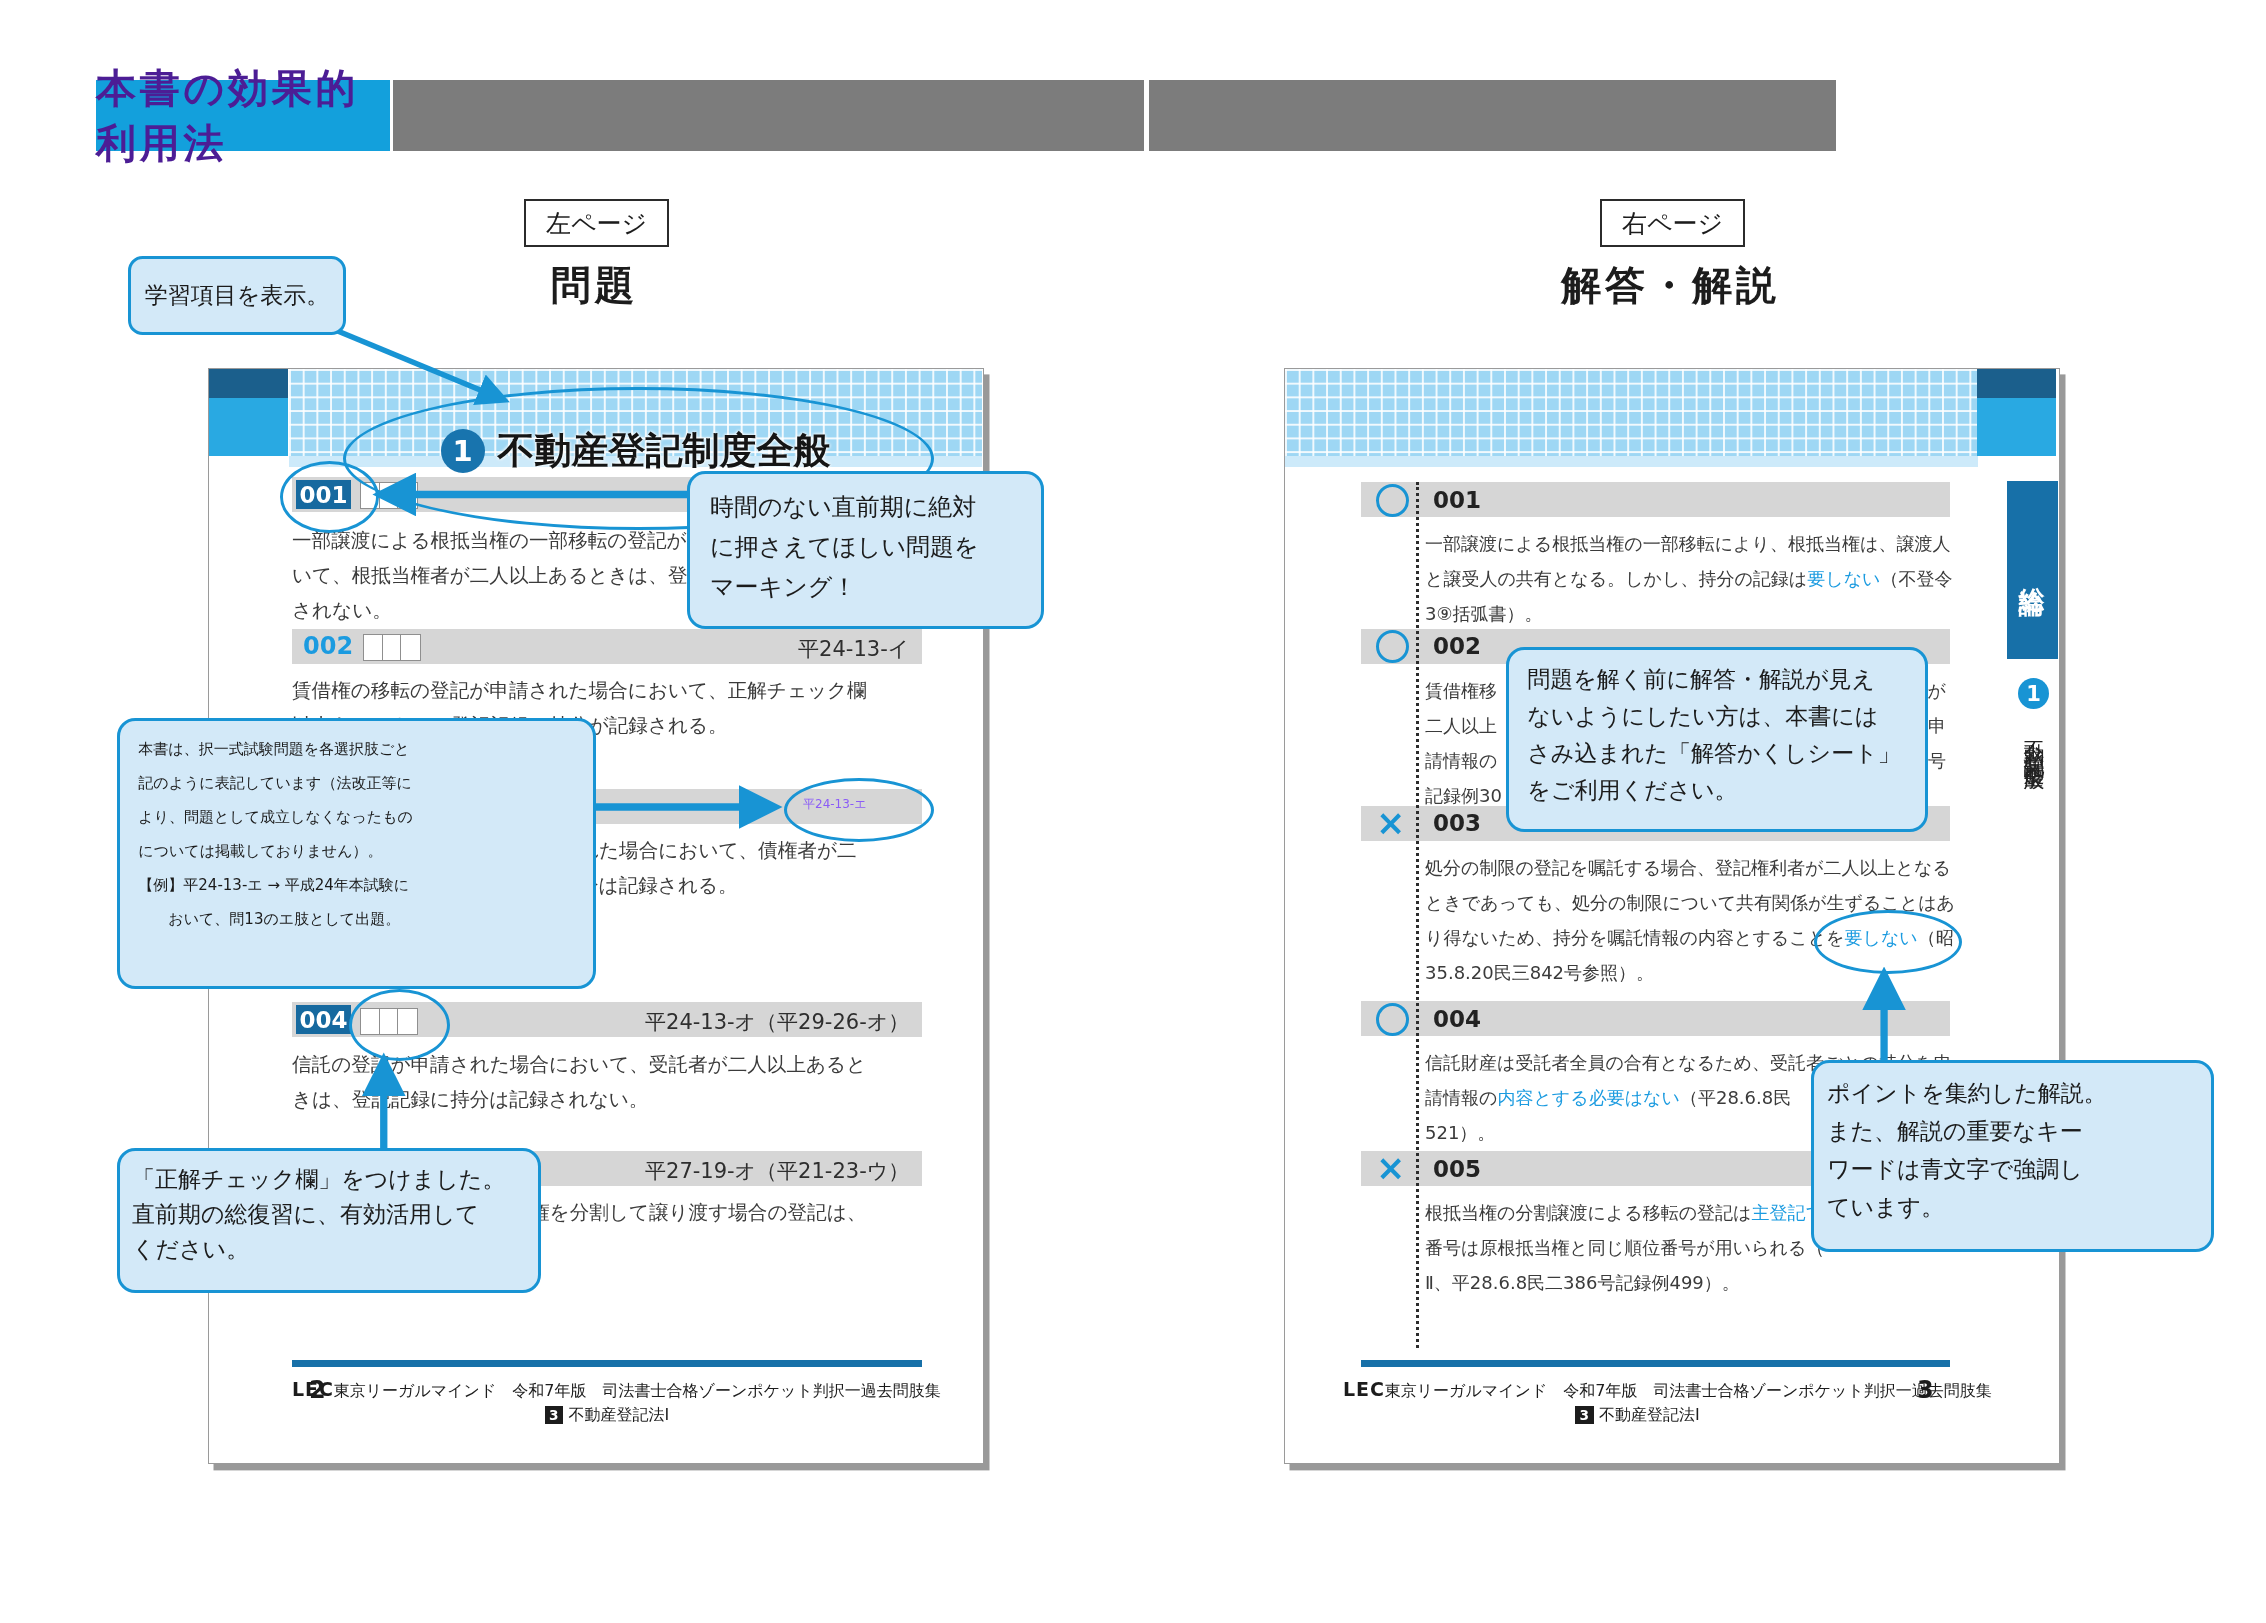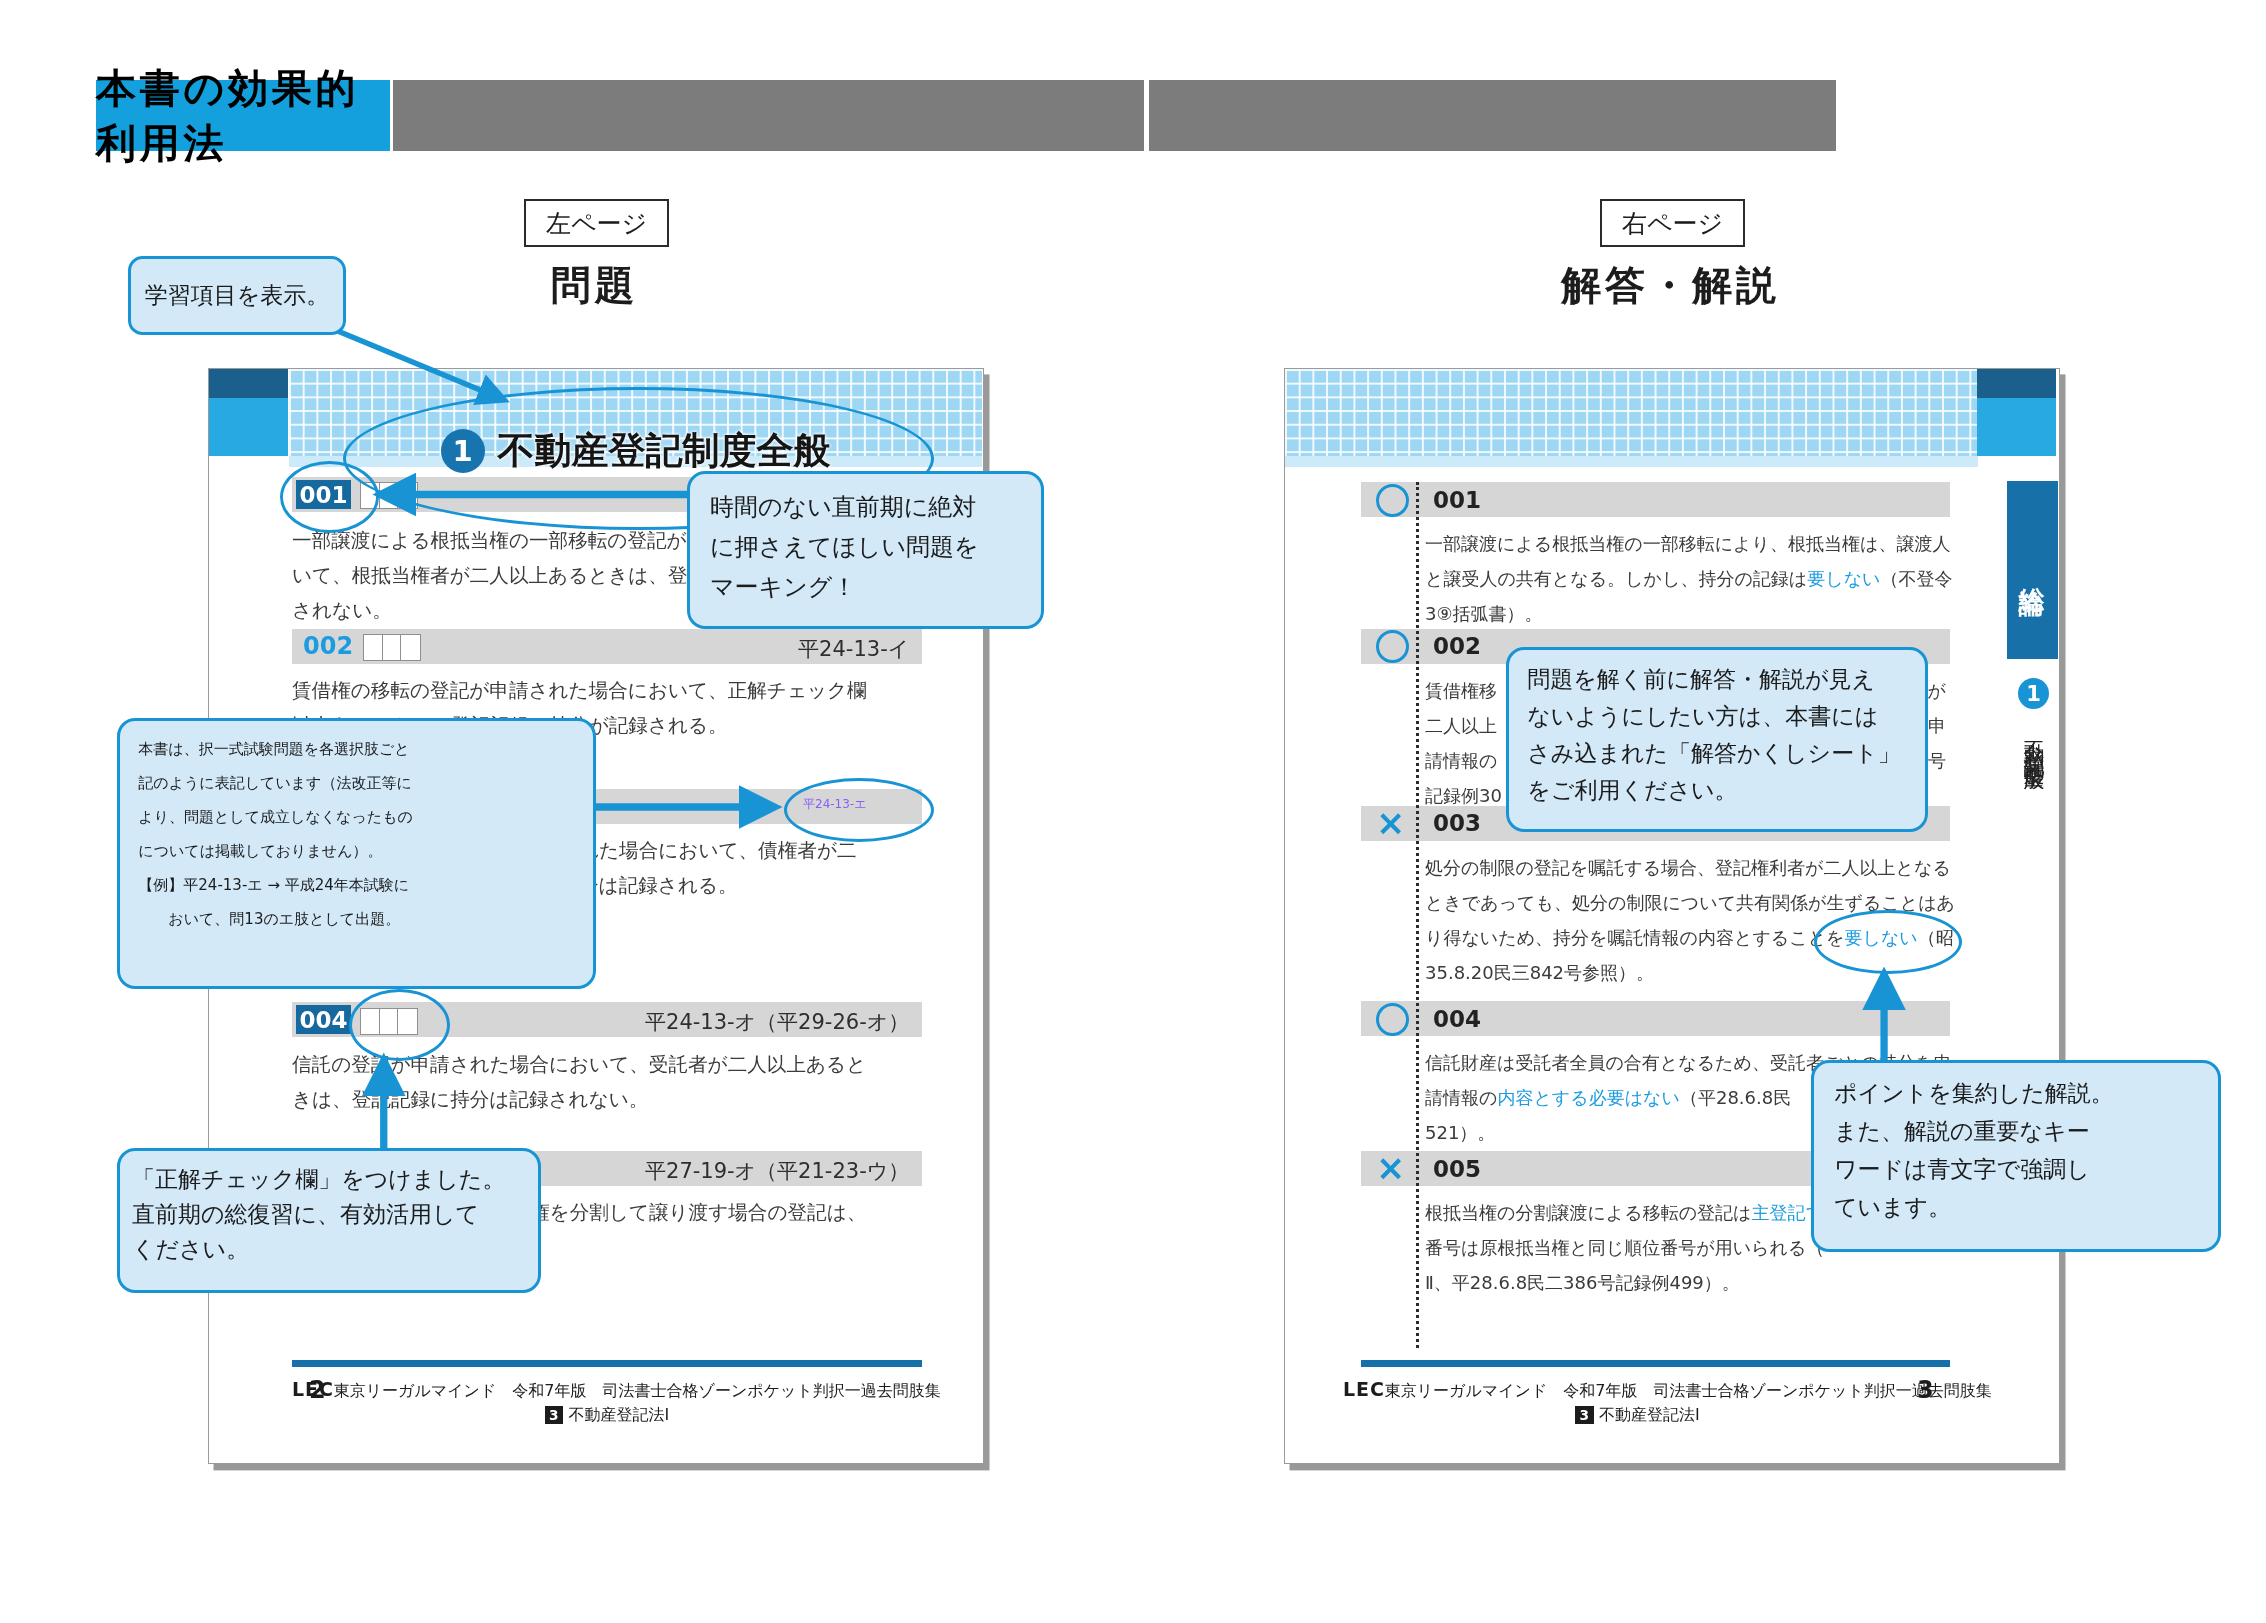--- a/index.html
+++ b/index.html
@@ -1,20 +1,20 @@
 <!DOCTYPE html>
 <html style="font-size:14.6px"><head>
 <meta charset="utf-8">
 <style>
   html,body{margin:0;padding:0;background:#fff;}
   #canvas{position:relative;width:2266px;height:1624px;background:#ffffff;overflow:hidden;
           font-family:"DejaVu Sans","Liberation Sans",sans-serif;color:#1c1c1c;}
   .abs{position:absolute;}
   
-  .hdr-box{background:#13a0dc;color:#000000;font-weight:bold;font-size:40px;letter-spacing:3.7px;
+  .hdr-box{background:#13a0dc;color:#4c1d95;font-weight:bold;font-size:40px;letter-spacing:3.7px;
            display:flex;align-items:center;justify-content:flex-start;}
   .hdr-gray{background:#7c7c7c;}
   
   .plabel{border:2.7px solid #2b2b2b;background:#fff;font-size:25px;display:flex;align-items:center;justify-content:center;}
   .pheading{font-size:40px;font-weight:bold;letter-spacing:3.7px;text-align:center;}
   
   .sheet{background:#fff;border:0.9px solid #9a9a9a;box-shadow:5.5px 6.4px 0 rgba(70,70,70,.55);}
   .grid-banner{background-color:#9ed7f4;
     background-image:linear-gradient(rgba(255,255,255,.85) 1.8px,transparent 1.8px),
                      linear-gradient(90deg,rgba(255,255,255,.85) 1.8px,transparent 1.8px);
@@ -276,21 +276,21 @@
     <div class="ln">ください。</div>
   </div>
 
   <div class="abs callout" style="left:1506px;top:647px;width:398px;height:168px;font-size:23px;line-height:37px;padding:11px 0 0 18.3px;">
     <div class="ln">問題を解く前に解答・解説が見え</div>
     <div class="ln">ないようにしたい方は、本書には</div>
     <div class="ln">さみ込まれた「解答かくしシート」</div>
     <div class="ln">をご利用ください。</div>
   </div>
 
-  <div class="abs callout" style="left:1811px;top:1060px;width:384px;height:175px;font-size:23px;line-height:38px;padding:11px 0 0 20px;">
+  <div class="abs callout" style="left:1811px;top:1060px;width:384px;height:175px;font-size:23px;line-height:38px;padding:11px 0 0 13px;">
     <div class="ln">ポイントを集約した解説。</div>
     <div class="ln">また、解説の重要なキー</div>
     <div class="ln">ワードは青文字で強調し</div>
     <div class="ln">ています。</div>
   </div>
 
 </div>
 
 
 </body></html>

